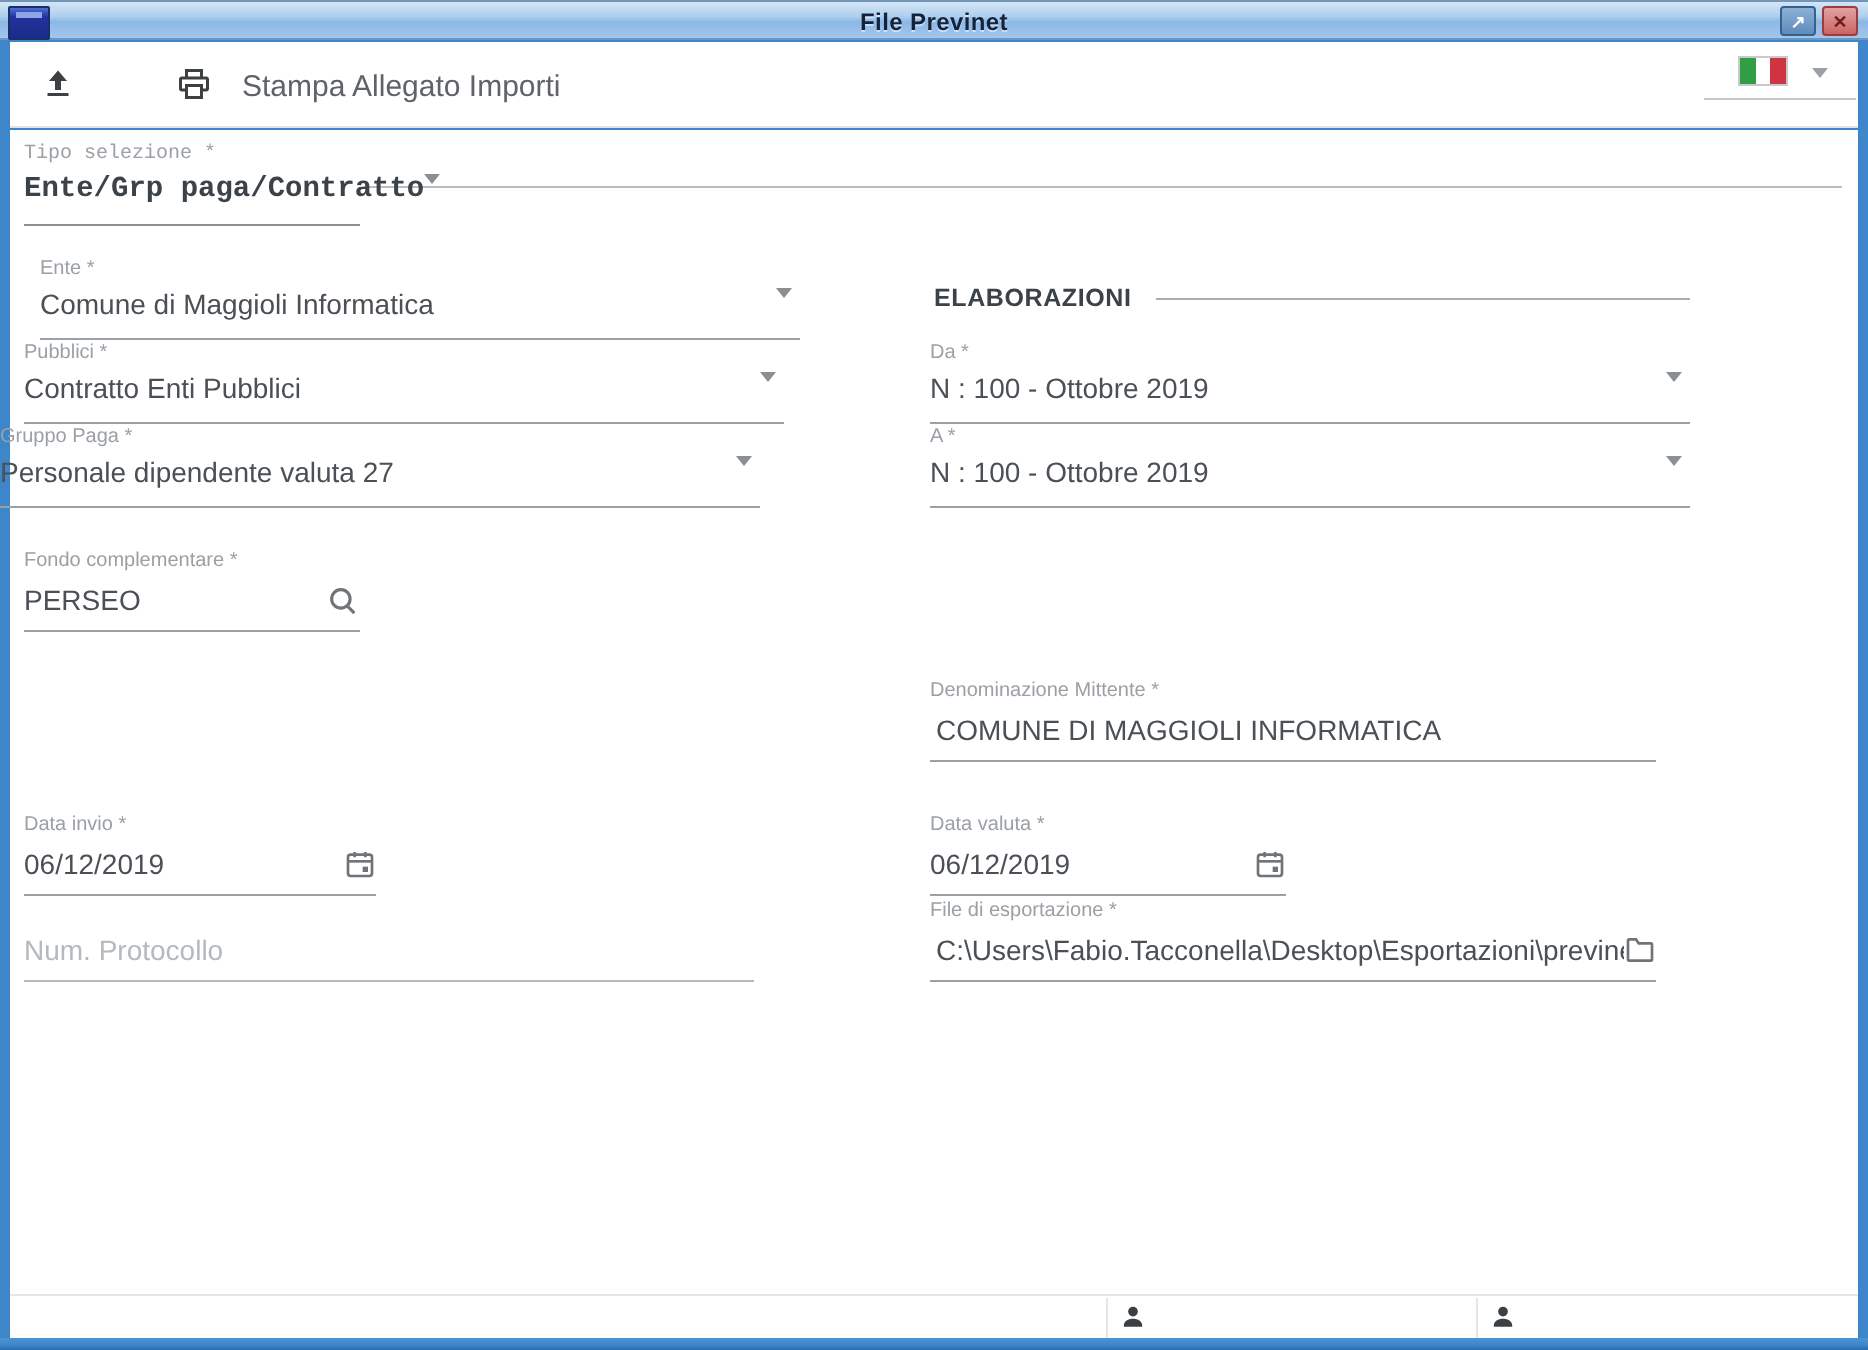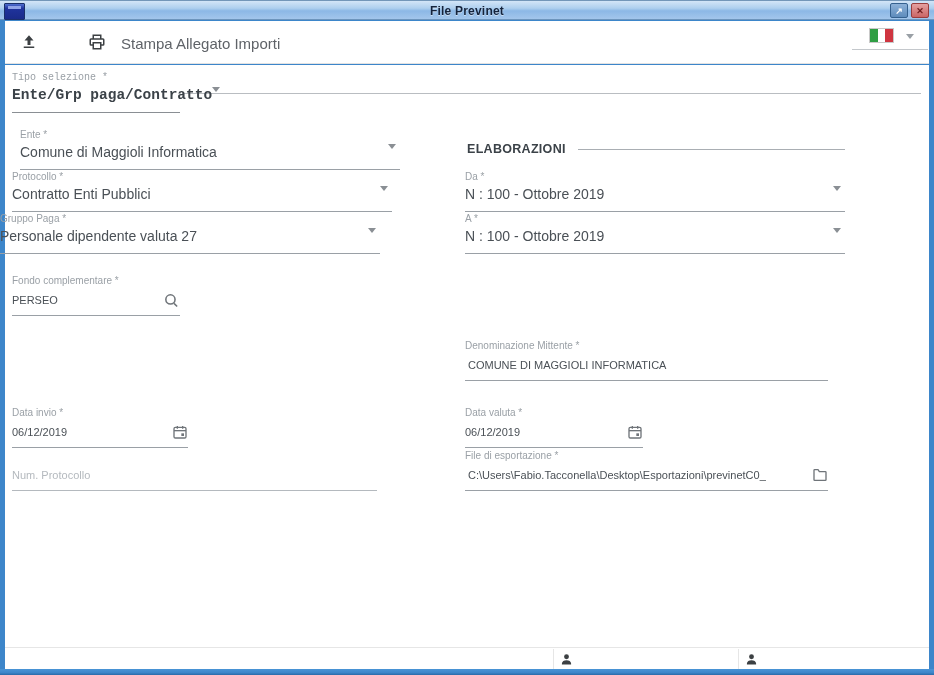--- a/index.html
+++ b/index.html
@@ -89,21 +89,21 @@
   .fvalue.bold { font-weight:bold; color:#3b4248; font-size:14.5px; }
   .underline { height:1px; background:#9aa0a6; margin-top:5px; }
   .dd-arrow {
     width:0; height:0; border-left:4.5px solid transparent;
     border-right:4.5px solid transparent; border-top:5px solid #8a8f94;
     margin-right:4px; flex:none;
   }
   .txt-input {
     border:none; outline:none; background:transparent;
     font-family:"Liberation Sans", sans-serif;
-    font-size:11px; color:#4a5056; height:20px; width:100%; padding:0;
+    font-size:14px; color:#4a5056; height:20px; width:100%; padding:0;
   }
   .txt-input::placeholder { color:#b4b9be; }
   .input-row { display:flex; align-items:center; }
   .input-row svg { flex:none; cursor:pointer; }
   .section-head {
     position:absolute; display:flex; align-items:center;
   }
   .section-title {
     font-size:12.5px; font-weight:bold; color:#3b4248; letter-spacing:0.3px;
     white-space:nowrap; margin-right:12px;
@@ -161,21 +161,21 @@
   <div class="field" style="left:20px; top:129px; width:380px;">
     <div class="flabel">Ente *</div>
     <div class="fvalue">
       <span>Comune di Maggioli Informatica</span>
       <span class="dd-arrow"></span>
     </div>
     <div class="underline"></div>
   </div>
 
   <div class="field" style="left:12px; top:171px; width:380px;">
-    <div class="flabel">Protocollo *</div>
+    <div class="flabel">Pubblici *</div>
     <div class="fvalue">
       <span>Contratto Enti Pubblici</span>
       <span class="dd-arrow"></span>
     </div>
     <div class="underline"></div>
   </div>
 
   <div class="field" style="left:0; top:213px; width:380px;">
     <div class="flabel">Gruppo Paga *</div>
     <div class="fvalue">

